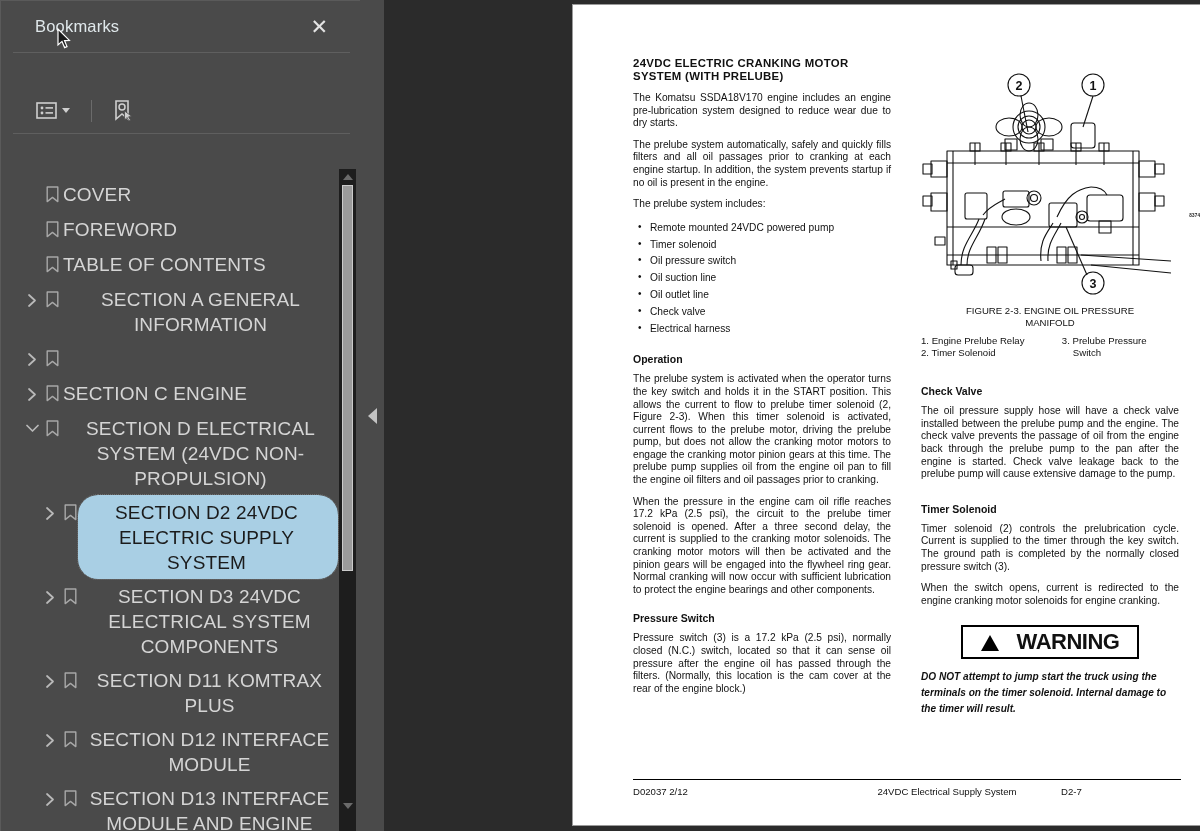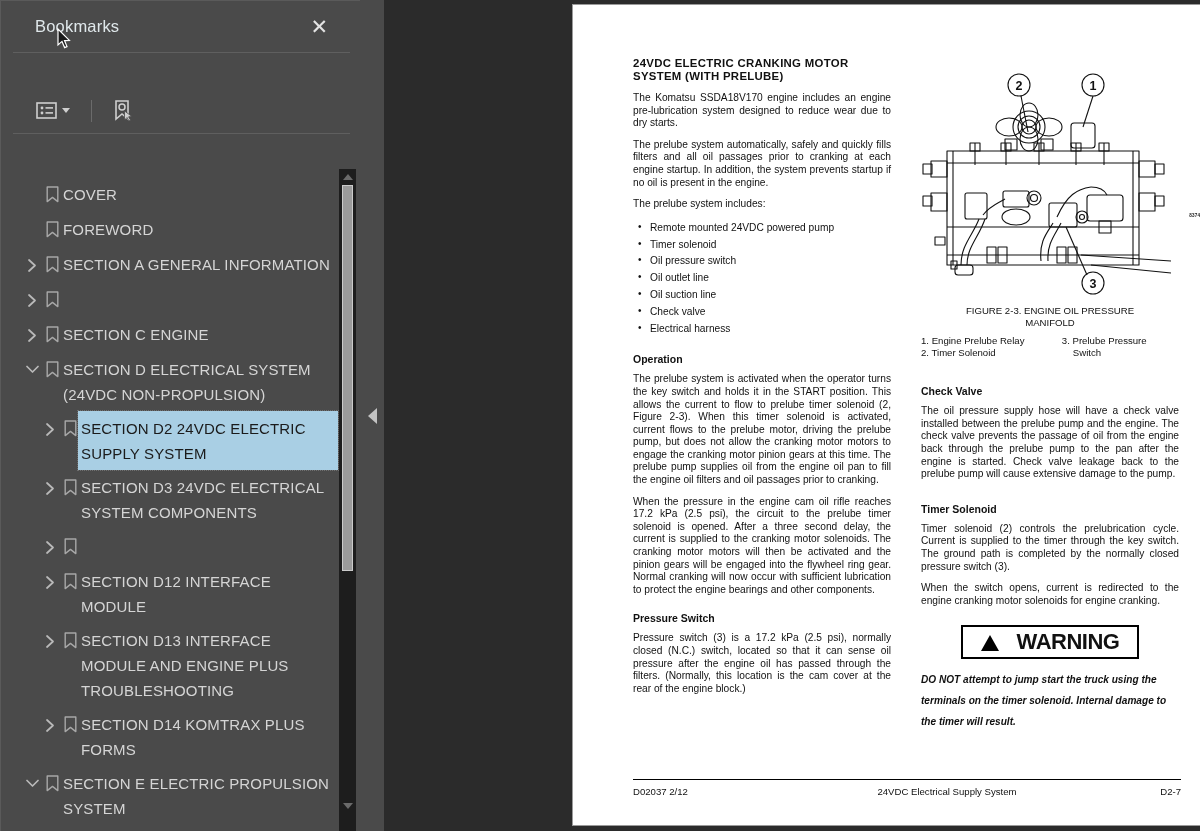--- a/index.html
+++ b/index.html
@@ -70,31 +70,33 @@
     flex: 0 0 18px; width: 18px;
     display: flex; align-items: flex-start; justify-content: center;
     padding-top: 12px; cursor: pointer;
   }
   .bm-icon {
     flex: 0 0 22px; width: 22px;
     display: flex; align-items: flex-start; justify-content: center;
     padding-top: 9px;
   }
   .bm-label {
-    color: #d5d5d5; font-size: 15px;
+    color: #d5d5d5; font-size: 19px;
     line-height: 25px; padding: 5px 0 4px 0;
     letter-spacing: .15px;
+    text-align: center;
   }
   .bm-row[data-depth="0"] { padding-left: 22px; }
   .bm-row[data-depth="1"] { padding-left: 40px; }
   .bm-row.selected .bm-label {
     background: #a9cfe4; color: #1b1b1b;
     outline: 1px dotted #6f6f6f;
     padding-left: 3px; padding-right: 6px;
     margin-left: -3px;
+    border-radius: 20px;
   }
 
   
   #bm-scrollbar {
     position: absolute; right: 4px; top: 0;
     width: 17px; height: 100%;
     background: #1d1d1d;
   }
   #bm-thumb {
     position: absolute; left: 3px; width: 11px;
@@ -206,34 +208,34 @@
     font-size: 22px; font-weight: bold; letter-spacing: -.5px;
     font-family: "Liberation Sans", sans-serif; line-height: 1;
   }
   .warn-tri {
     width: 0; height: 0; position: relative; top: 1px;
     border-left: 9px solid transparent;
     border-right: 9px solid transparent;
     border-bottom: 16px solid #000;
   }
   .warn-text {
-    font-size: 10.1px; line-height: 21px;
+    font-size: 10.1px; line-height: 16px;
     font-style: italic; font-weight: bold; text-align: left;
   }
 
   
   #page-footer {
     position: absolute; left: 60px; right: 30px; bottom: 28px;
     border-top: 1.6px solid #000;
     padding-top: 6px;
     display: flex; font-size: 9.6px;
   }
   #ft-left { width: 200px; }
   #ft-center { flex: 1; text-align: center; }
-  #ft-right { width: 120px; text-align: right; }
+  #ft-right { width: 120px; }
 
   
   #mouse-cursor {
     position: absolute; left: 57px; top: 28px;
     width: 14px; height: 22px; pointer-events: none;
   }
 </style>
 </head>
 <body>
 
@@ -281,20 +283,29 @@
           <div class="bm-row" data-depth="0">
             <div class="bm-twisty"></div>
             <div class="bm-icon">
               <svg width="13" height="17" viewBox="0 0 13 17">
                 <path d="M1.2 1 H11.8 V15.6 L6.5 11.4 L1.2 15.6 Z" fill="none" stroke="#a7a7a7" stroke-width="1.4" stroke-linejoin="round"></path>
               </svg>
             </div>
             <div class="bm-label">FOREWORD</div>
           </div>
           <div class="bm-row" data-depth="0">
+            <div class="bm-twisty"></div>
+            <div class="bm-icon">
+              <svg width="13" height="17" viewBox="0 0 13 17">
+                <path d="M1.2 1 H11.8 V15.6 L6.5 11.4 L1.2 15.6 Z" fill="none" stroke="#a7a7a7" stroke-width="1.4" stroke-linejoin="round"></path>
+              </svg>
+            </div>
+            <div class="bm-label">TABLE OF CONTENTS</div>
+          </div>
+          <div class="bm-row" data-depth="0">
             <div class="bm-twisty">
               <svg width="11" height="13" viewBox="0 0 11 13">
                 <path d="M2 1 L8 6.5 L2 12" fill="none" stroke="#b9b9b9" stroke-width="1.7" stroke-linecap="round" stroke-linejoin="round"></path>
               </svg>
             </div>
             <div class="bm-icon">
               <svg width="13" height="17" viewBox="0 0 13 17">
                 <path d="M1.2 1 H11.8 V15.6 L6.5 11.4 L1.2 15.6 Z" fill="none" stroke="#a7a7a7" stroke-width="1.4" stroke-linejoin="round"></path>
               </svg>
             </div>
@@ -368,20 +379,21 @@
             <div class="bm-twisty">
               <svg width="11" height="13" viewBox="0 0 11 13">
                 <path d="M2 1 L8 6.5 L2 12" fill="none" stroke="#b9b9b9" stroke-width="1.7" stroke-linecap="round" stroke-linejoin="round"></path>
               </svg>
             </div>
             <div class="bm-icon">
               <svg width="13" height="17" viewBox="0 0 13 17">
                 <path d="M1.2 1 H11.8 V15.6 L6.5 11.4 L1.2 15.6 Z" fill="none" stroke="#a7a7a7" stroke-width="1.4" stroke-linejoin="round"></path>
               </svg>
             </div>
+            <div class="bm-label">SECTION D11 KOMTRAX PLUS</div>
           </div>
           <div class="bm-row" data-depth="1">
             <div class="bm-twisty">
               <svg width="11" height="13" viewBox="0 0 11 13">
                 <path d="M2 1 L8 6.5 L2 12" fill="none" stroke="#b9b9b9" stroke-width="1.7" stroke-linecap="round" stroke-linejoin="round"></path>
               </svg>
             </div>
             <div class="bm-icon">
               <svg width="13" height="17" viewBox="0 0 13 17">
                 <path d="M1.2 1 H11.8 V15.6 L6.5 11.4 L1.2 15.6 Z" fill="none" stroke="#a7a7a7" stroke-width="1.4" stroke-linejoin="round"></path>
@@ -461,22 +473,22 @@
 
         <div class="col">
           <div class="doc-h1">24VDC ELECTRIC CRANKING MOTOR SYSTEM (WITH PRELUBE)</div>
           <p class="doc-p">The Komatsu SSDA18V170 engine includes an engine pre-lubrication system designed to reduce wear due to dry starts.</p>
           <p class="doc-p">The prelube system automatically, safely and quickly fills filters and all oil passages prior to cranking at each engine startup. In addition, the system prevents startup if no oil is present in the engine.</p>
           <p class="doc-p nojust">The prelube system includes:</p>
           <ul class="doc-ul" id="prelube-bullets">
               <li>Remote mounted 24VDC powered pump</li>
               <li>Timer solenoid</li>
               <li>Oil pressure switch</li>
+              <li>Oil suction line</li>
               <li>Oil outlet line</li>
-              <li>Oil suction line</li>
               <li>Check valve</li>
               <li>Electrical harness</li>
             </ul>
           <div class="doc-h2">Operation</div>
           <p class="doc-p">The prelube system is activated when the operator turns the key switch and holds it in the START position. This allows the current to flow to prelube timer solenoid (2, Figure 2-3). When this timer solenoid is activated, current flows to the prelube motor, driving the prelube pump, but does not allow the cranking motor motors to engage the cranking motor pinion gears at this time. The prelube pump supplies oil from the engine oil pan to fill the engine oil filters and oil passages prior to cranking.</p>
           <p class="doc-p">When the pressure in the engine cam oil rifle reaches 17.2 kPa (2.5 psi), the circuit to the prelube timer solenoid is opened. After a three second delay, the current is supplied to the cranking motor solenoids. The cranking motor motors will then be activated and the pinion gears will be engaged into the flywheel ring gear. Normal cranking will now occur with sufficient lubrication to protect the engine bearings and other components.</p>
           <div class="doc-h2">Pressure Switch</div>
           <p class="doc-p">Pressure switch (3) is a 17.2 kPa (2.5 psi), normally closed (N.C.) switch, located so that it can sense oil pressure after the engine oil has passed through the filters. (Normally, this location is the cam cover at the rear of the engine block.)</p>
         </div>
 

